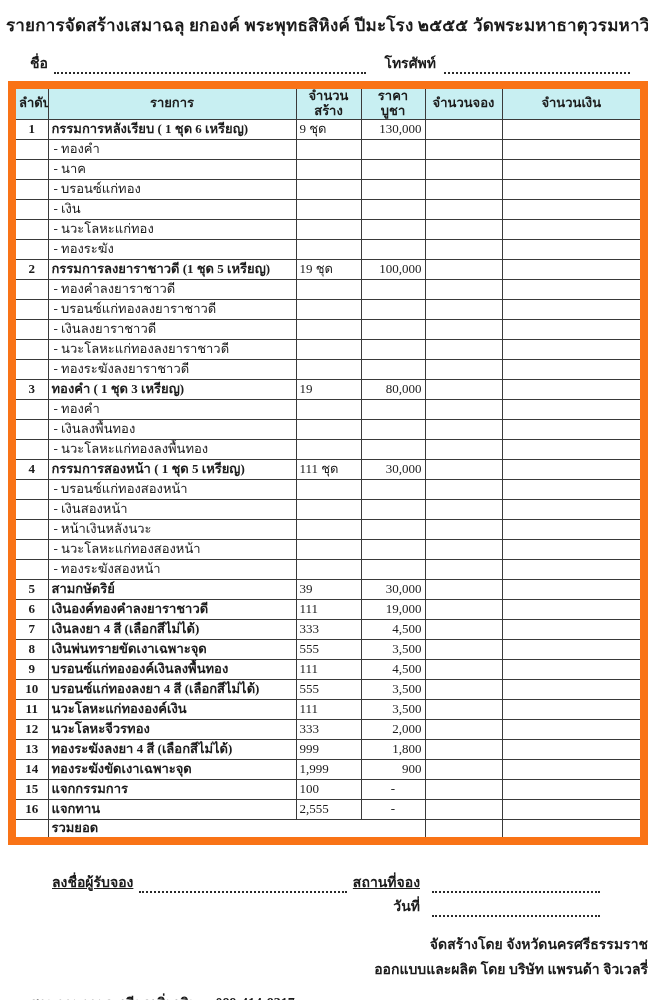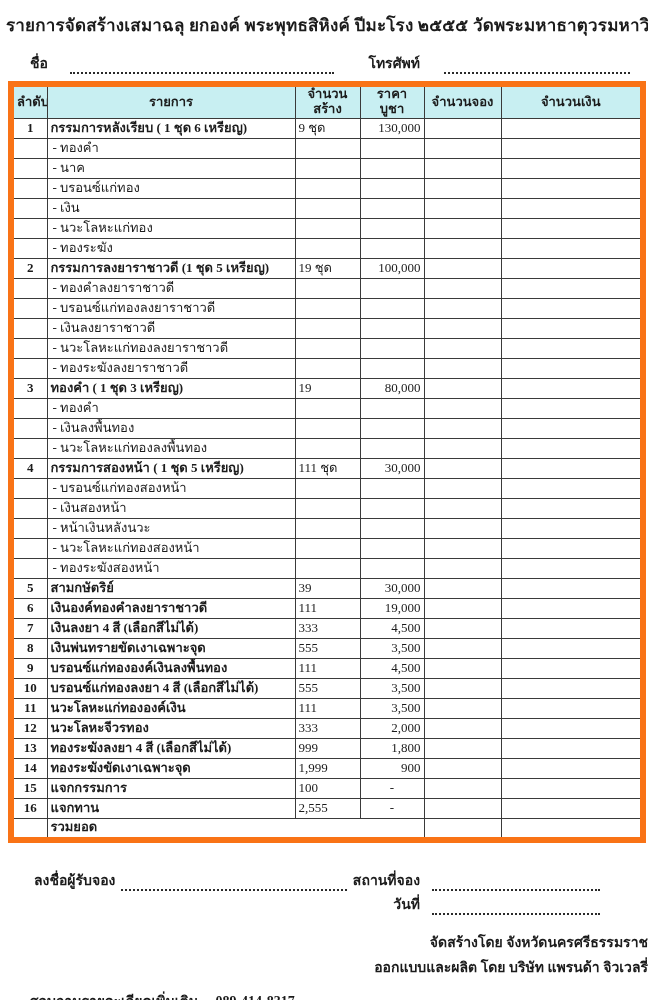--- a/index.html
+++ b/index.html
@@ -9,32 +9,32 @@
     color:#1b1b1b;
   }
   .page{position:relative;width:648px;height:1000px;}
 
   .title{
     margin:11px 6px 0 6px;text-align:center;
     font-size:17px;font-weight:bold;letter-spacing:.2px;white-space:nowrap;
   }
 
   .fill-line{display:flex;align-items:flex-end;font-size:14px;font-weight:bold;}
-  .name-line{margin:14px 18px 0 30px;height:22px;gap:16px;}
+  .name-line{margin:14px 18px 0 30px;height:22px;}
   .dotfill{
     display:inline-block;height:13px;
     border-bottom:2px dotted #2a2a2a;
   }
   .grow{flex:1 1 auto;}
   .lbl{white-space:nowrap;}
 
   table.order{
     border-collapse:collapse;table-layout:fixed;
     margin:7px 0 0 8px;width:632px;
-    border:6px solid #f97316;
+    border:8px solid #f97316;
     font-size:13px;
   }
   table.order th, table.order td{
     border:1px solid #3a3a3a;
     padding:0 3px;overflow:hidden;white-space:nowrap;
     vertical-align:middle;line-height:1.15;
   }
   thead tr{height:34px;background:#c8eff2;}
   thead th{font-weight:bold;text-align:center;font-size:13px;border-bottom:2px solid #2e2e2e;}
   tbody tr{height:20px;}
@@ -43,21 +43,21 @@
   tr.main td.c-item{font-weight:bold;}
   tr.sub td.c-item{font-weight:normal;padding-left:5px;}
   td.c-qty{padding-right:4px;}
   tr.main td.c-qty{font-weight:bold;font-weight:normal;}
   td.c-price{text-align:right;padding-right:14px;}
   td.c-price.center{text-align:center;padding-right:3px;}
   tr.total td{font-weight:bold;}
   tr.total{height:22px;}
   tr.total td.t-label{border-left:1px solid #3a3a3a;}
 
-  .sign-row{margin:26px 48px 0 34px;height:22px;}
+  .sign-row{margin:26px 48px 0 52px;height:22px;text-decoration:underline;}
   .date-row{margin:2px 48px 0 38px;height:22px;justify-content:flex-end;}
   .gap-l{margin-left:12px;}
   .gap-r{margin-right:12px;}
   .w-right{width:168px;}
   .w-phone{width:186px;}
 
   .credit{ text-align:right;font-size:14px;font-weight:bold;margin-top:3px;}
   .credit.first{margin-top:16px;}
   .phone-line{margin:12px 0 0 30px;font-size:14px;font-weight:bold;}
   .phone-num{margin-left:14px;}

